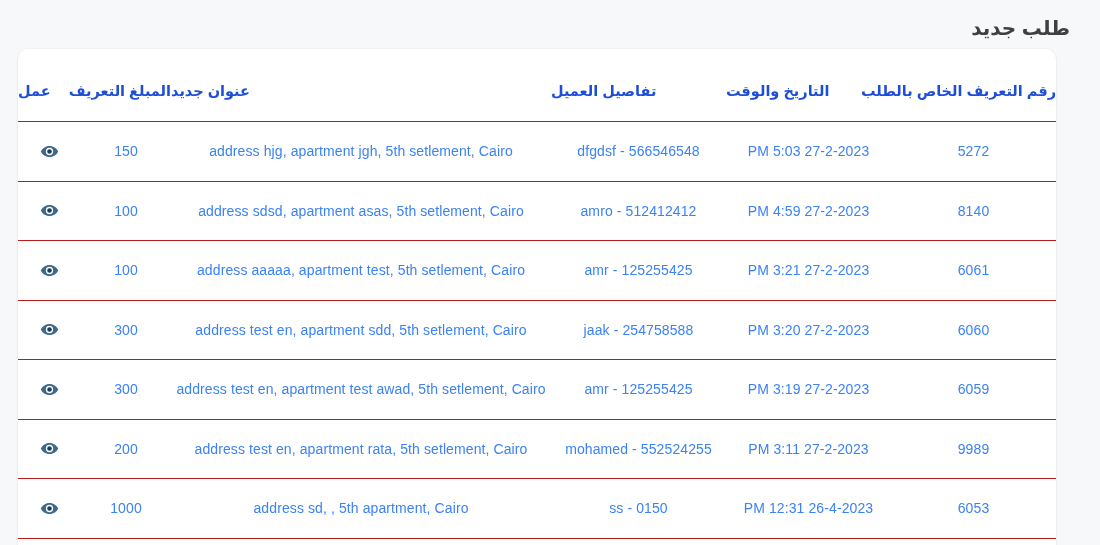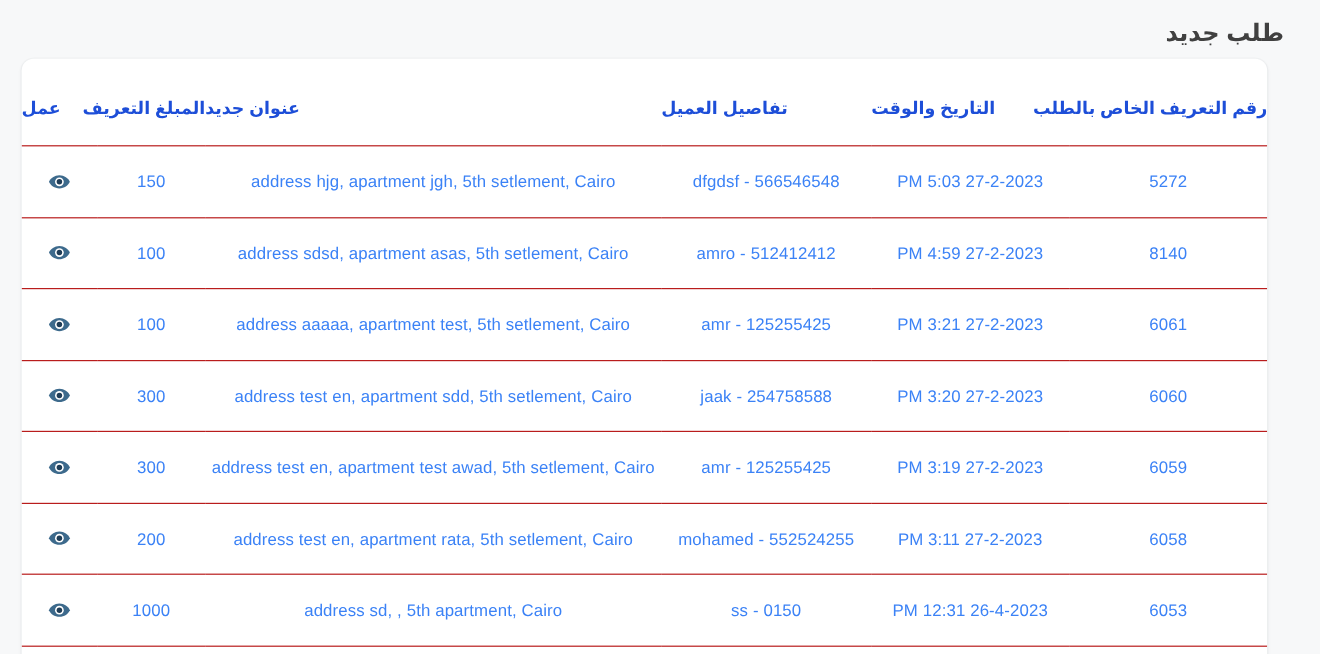--- a/index.html
+++ b/index.html
@@ -206,21 +206,21 @@
                 <span>
                   <svg width="19" height="19" viewBox="0 0 24 24" aria-hidden="true">
                     <path fill="#3d6a8c" d="M12 5C6.9 5 2.6 8.2 1 12c1.6 3.8 5.9 7 11 7s9.4-3.2 11-7c-1.6-3.8-5.9-7-11-7z"></path>
                     <circle cx="12" cy="12" r="4.6" fill="#ffffff"></circle>
                     <circle cx="12" cy="12" r="2.9" fill="#1f3d57"></circle>
                   </svg>
                 </span>
               </button></td>
           </tr>
           <tr>
-            <td>6058</td>
+            <td>9989</td>
             <td>PM 3:11 27-2-2023</td>
             <td>mohamed - 552524255</td>
             <td>address test en, apartment rata, 5th setlement, Cairo</td>
             <td>200</td>
             <td class="cell-action"><button class="eye-btn">
                 <span>
                   <svg width="19" height="19" viewBox="0 0 24 24" aria-hidden="true">
                     <path fill="#3d6a8c" d="M12 5C6.9 5 2.6 8.2 1 12c1.6 3.8 5.9 7 11 7s9.4-3.2 11-7c-1.6-3.8-5.9-7-11-7z"></path>
                     <circle cx="12" cy="12" r="4.6" fill="#ffffff"></circle>
                     <circle cx="12" cy="12" r="2.9" fill="#1f3d57"></circle>

